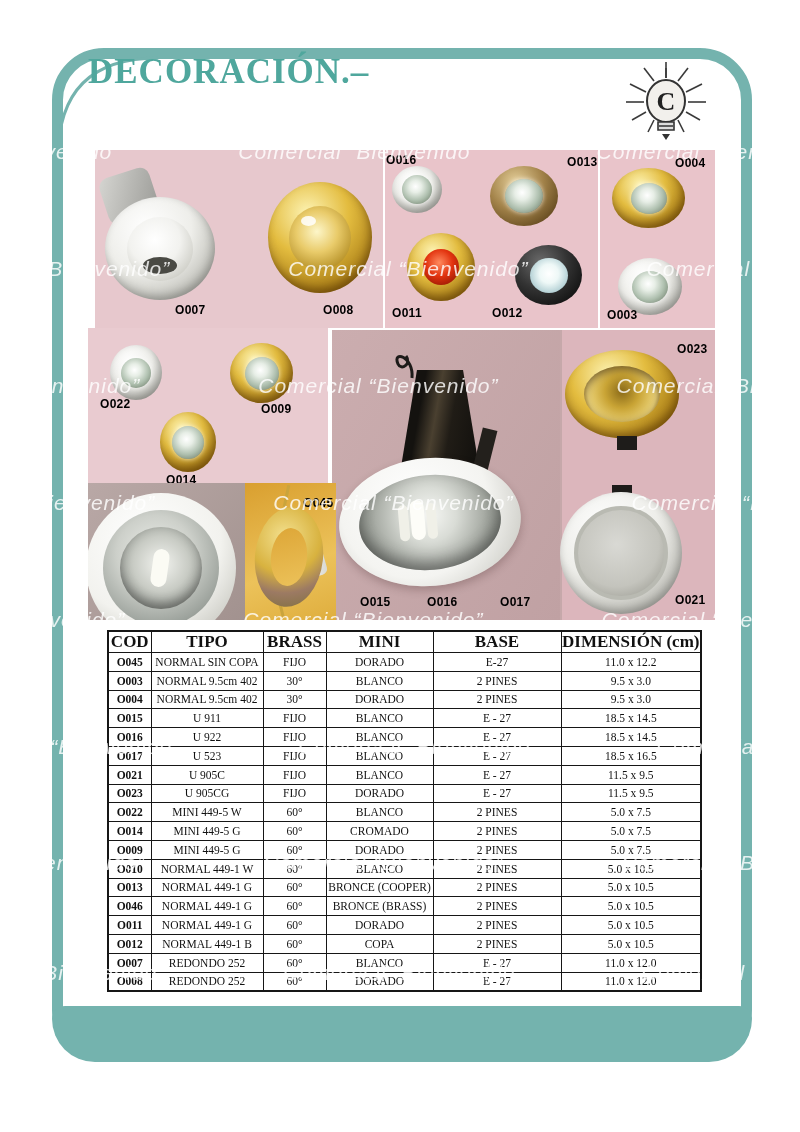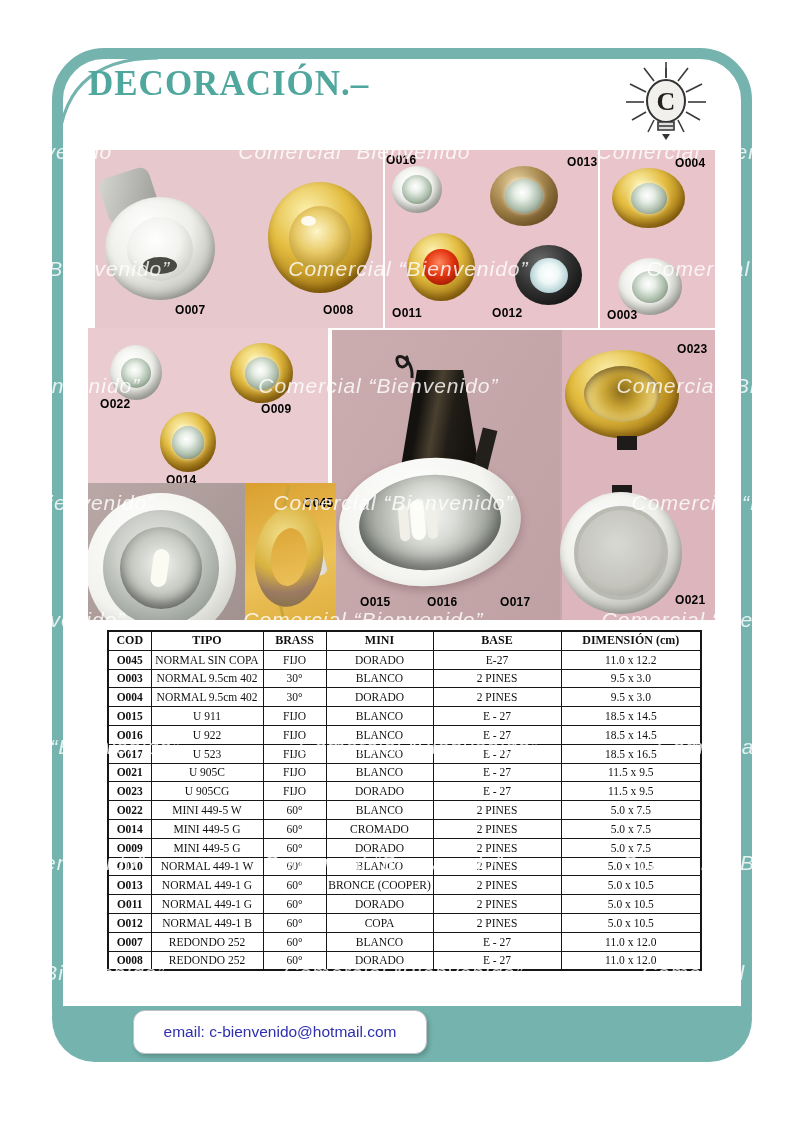--- a/index.html
+++ b/index.html
@@ -10,21 +10,21 @@
   html,body{margin:0;padding:0;background:#fff;}
   #page{position:relative;width:800px;height:1132px;background:#fff;overflow:hidden;
         font-family:"Liberation Sans",sans-serif;}
   
   #frame{position:absolute;left:52px;top:48px;width:700px;height:1014px;box-sizing:border-box;
          border:11px solid var(--teal);border-radius:52px;}
   #frame-footer{position:absolute;left:52px;top:1006px;width:700px;height:56px;
                 background:var(--teal);border-radius:14px 14px 46px 46px;}
   #corner-arc{position:absolute;left:40px;top:40px;}
   
-  #title{position:absolute;left:88px;top:64px;font-family:"Liberation Serif",serif;
+  #title{position:absolute;left:88px;top:52px;font-family:"Liberation Serif",serif;
          color:var(--title);font-size:35px;line-height:1.12;letter-spacing:1px;font-weight:bold;}
   
   #logo{position:absolute;left:624px;top:60px;}
   
   .panel{position:absolute;overflow:hidden;}
   #p-tl{left:95px;top:150px;width:288px;height:178px;background:var(--pinkA);}
   #p-tm{left:385px;top:150px;width:213px;height:178px;background:var(--pinkB);}
   #p-tr{left:600px;top:150px;width:115px;height:178px;background:var(--pinkB);}
   #p-ml{left:88px;top:328px;width:240px;height:155px;background:#e9cbd0;}
   #p-mr{left:332px;top:330px;width:383px;height:290px;
@@ -50,21 +50,21 @@
   .plabel{position:absolute;font:bold 12px "Liberation Sans",sans-serif;color:#000;letter-spacing:.3px;z-index:3;}
   
   .wm-row{position:absolute;display:flex;gap:118px;white-space:nowrap;z-index:6;
           font:italic 21px "Liberation Sans",sans-serif;color:rgba(255,255,255,.82);letter-spacing:1px;}
   
   #spec-table{position:absolute;left:107px;top:630px;width:593px;border-collapse:collapse;z-index:4;
               table-layout:fixed;font-family:"Liberation Serif",serif;background:#fff;}
   #spec-table th,#spec-table td{border:1.6px solid var(--ink);text-align:center;padding:0;height:17.8px;
               font-size:11.5px;color:#111;overflow:hidden;}
   #spec-table{border:2.5px solid var(--ink);}
-  #spec-table th{font-size:12px;font-weight:bold;}
+  #spec-table th{font-size:17px;font-weight:bold;}
   #spec-table td.cod{font-weight:bold;}
   
   #email-pill{position:absolute;left:133px;top:1010px;width:292px;height:42px;background:#fff;z-index:7;
               border:1px solid #c2c2c2;border-radius:12px;box-shadow:2px 3px 4px rgba(0,0,0,.18);
               display:flex;align-items:center;justify-content:center;
               color:var(--mail);font-size:15.5px;}
 </style>
 </head>
 <body>
 
@@ -352,20 +352,28 @@
         </tr>
         <tr>
           <td class="cod">O013</td>
           <td>NORMAL 449-1 G</td>
           <td>60°</td>
           <td>BRONCE (COOPER)</td>
           <td>2 PINES</td>
           <td>5.0 x 10.5</td>
         </tr>
         <tr>
+          <td class="cod">O046</td>
+          <td>NORMAL 449-1 G</td>
+          <td>60°</td>
+          <td>BRONCE (BRASS)</td>
+          <td>2 PINES</td>
+          <td>5.0 x 10.5</td>
+        </tr>
+        <tr>
           <td class="cod">O011</td>
           <td>NORMAL 449-1 G</td>
           <td>60°</td>
           <td>DORADO</td>
           <td>2 PINES</td>
           <td>5.0 x 10.5</td>
         </tr>
         <tr>
           <td class="cod">O012</td>
           <td>NORMAL 449-1 B</td>
@@ -386,23 +394,20 @@
           <td class="cod">O008</td>
           <td>REDONDO 252</td>
           <td>60°</td>
           <td>DORADO</td>
           <td>E - 27</td>
           <td>11.0 x 12.0</td>
         </tr>
       </tbody>
   </table>
 
-  <div id="email-pill">
-    <span>email: c-bienvenido@hotmail.com</span>
-  </div>
 
 <div class="wm-row" style="top: 140px; left: -120px;">
       <span>Comercial “Bienvenido”</span>
       <span>Comercial “Bienvenido”</span>
       <span>Comercial “Bienvenido”</span>
     </div>
     <div class="wm-row" style="top: 257px; left: -70px;">
       <span>Comercial “Bienvenido”</span>
       <span>Comercial “Bienvenido”</span>
       <span>Comercial “Bienvenido”</span>

